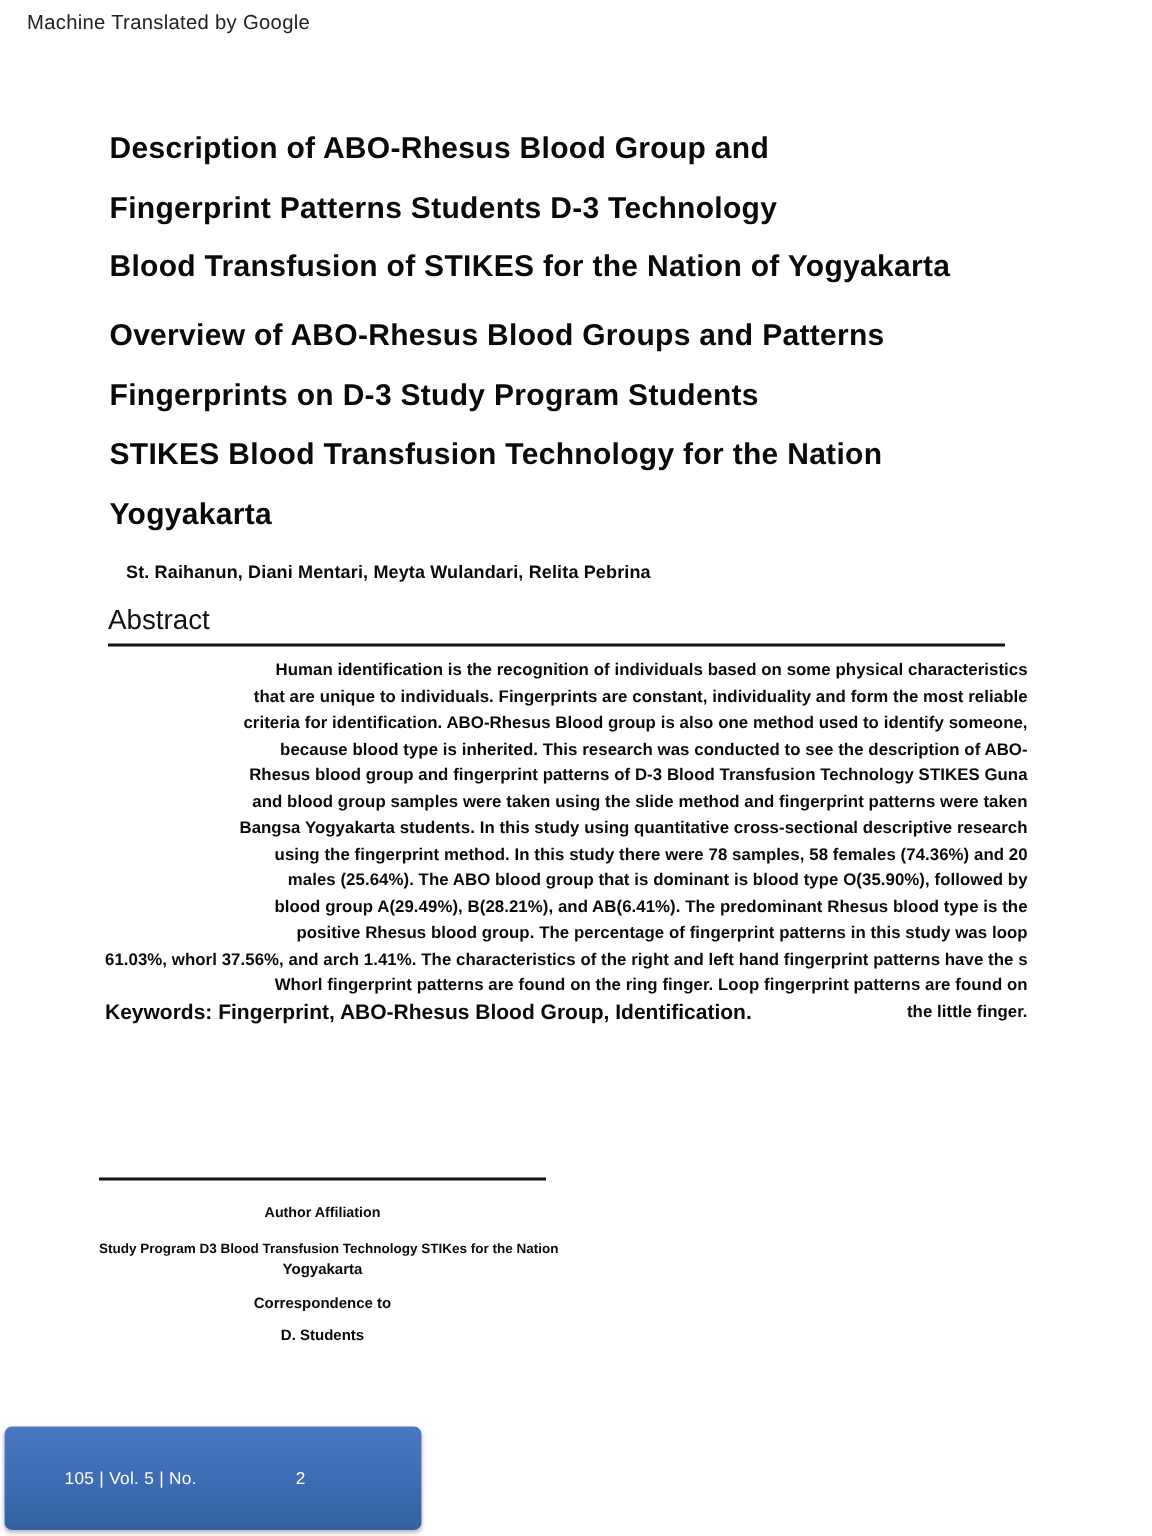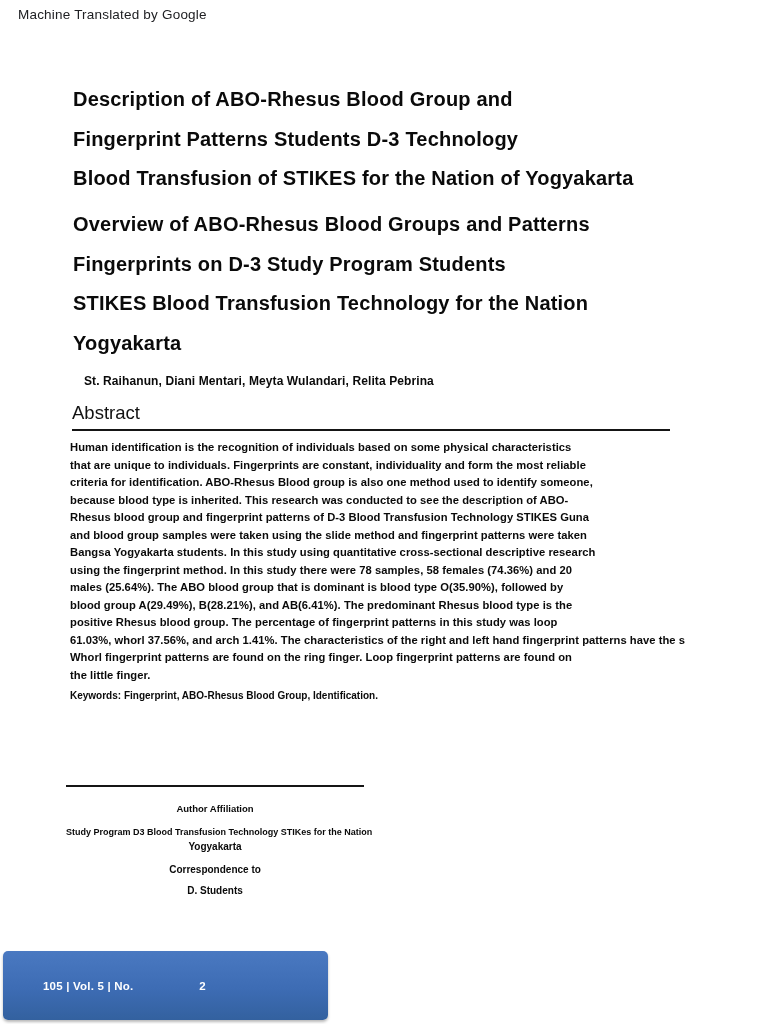--- a/index.html
+++ b/index.html
@@ -63,27 +63,28 @@
     left: 70px;
     top: 439px;
     font-weight: bold;
     font-size: 11.2px;
     line-height: 17.5px;
     letter-spacing: 0.05px;
     color: #0a0a0a;
   }
   .abstract-body .aline {
     white-space: nowrap;
+    text-align: right;
   }
   .keywords {
     position: absolute;
     left: 70px;
-    top: 690px;
+    top: 666px;
     font-weight: bold;
-    font-size: 10px;
+    font-size: 14px;
     color: #0a0a0a;
   }
   .affiliation {
     position: absolute;
     left: 66px;
     top: 785px;
     width: 298px;
     border-top: 2.5px solid #151515;
     padding-top: 16px;
     color: #0a0a0a;
@@ -119,29 +120,29 @@
   }
   .email {
     font-weight: bold;
     font-size: 10px;
     line-height: 12.5px;
   }
   .footer-badge {
     position: absolute;
     left: 3px;
     top: 951px;
-    width: 325px;
+    width: 278px;
     height: 69px;
     border-radius: 5px;
     background: linear-gradient(180deg, #4a79c1 0%, #3d6cb4 55%, #33619f 100%);
     box-shadow: 0 2px 3px rgba(0,0,0,0.28);
     display: flex;
     align-items: center;
     color: #ffffff;
-    font-weight: bold;
+    font-weight: normal;
     font-size: 11.5px;
     letter-spacing: 0.2px;
   }
   .page-info { margin-left: 40px; white-space: nowrap; }
   .issue-number { margin-left: 66px; }
 </style>
 </head>
 <body>
 
 <div class="machine-note">Machine Translated by Google</div>

